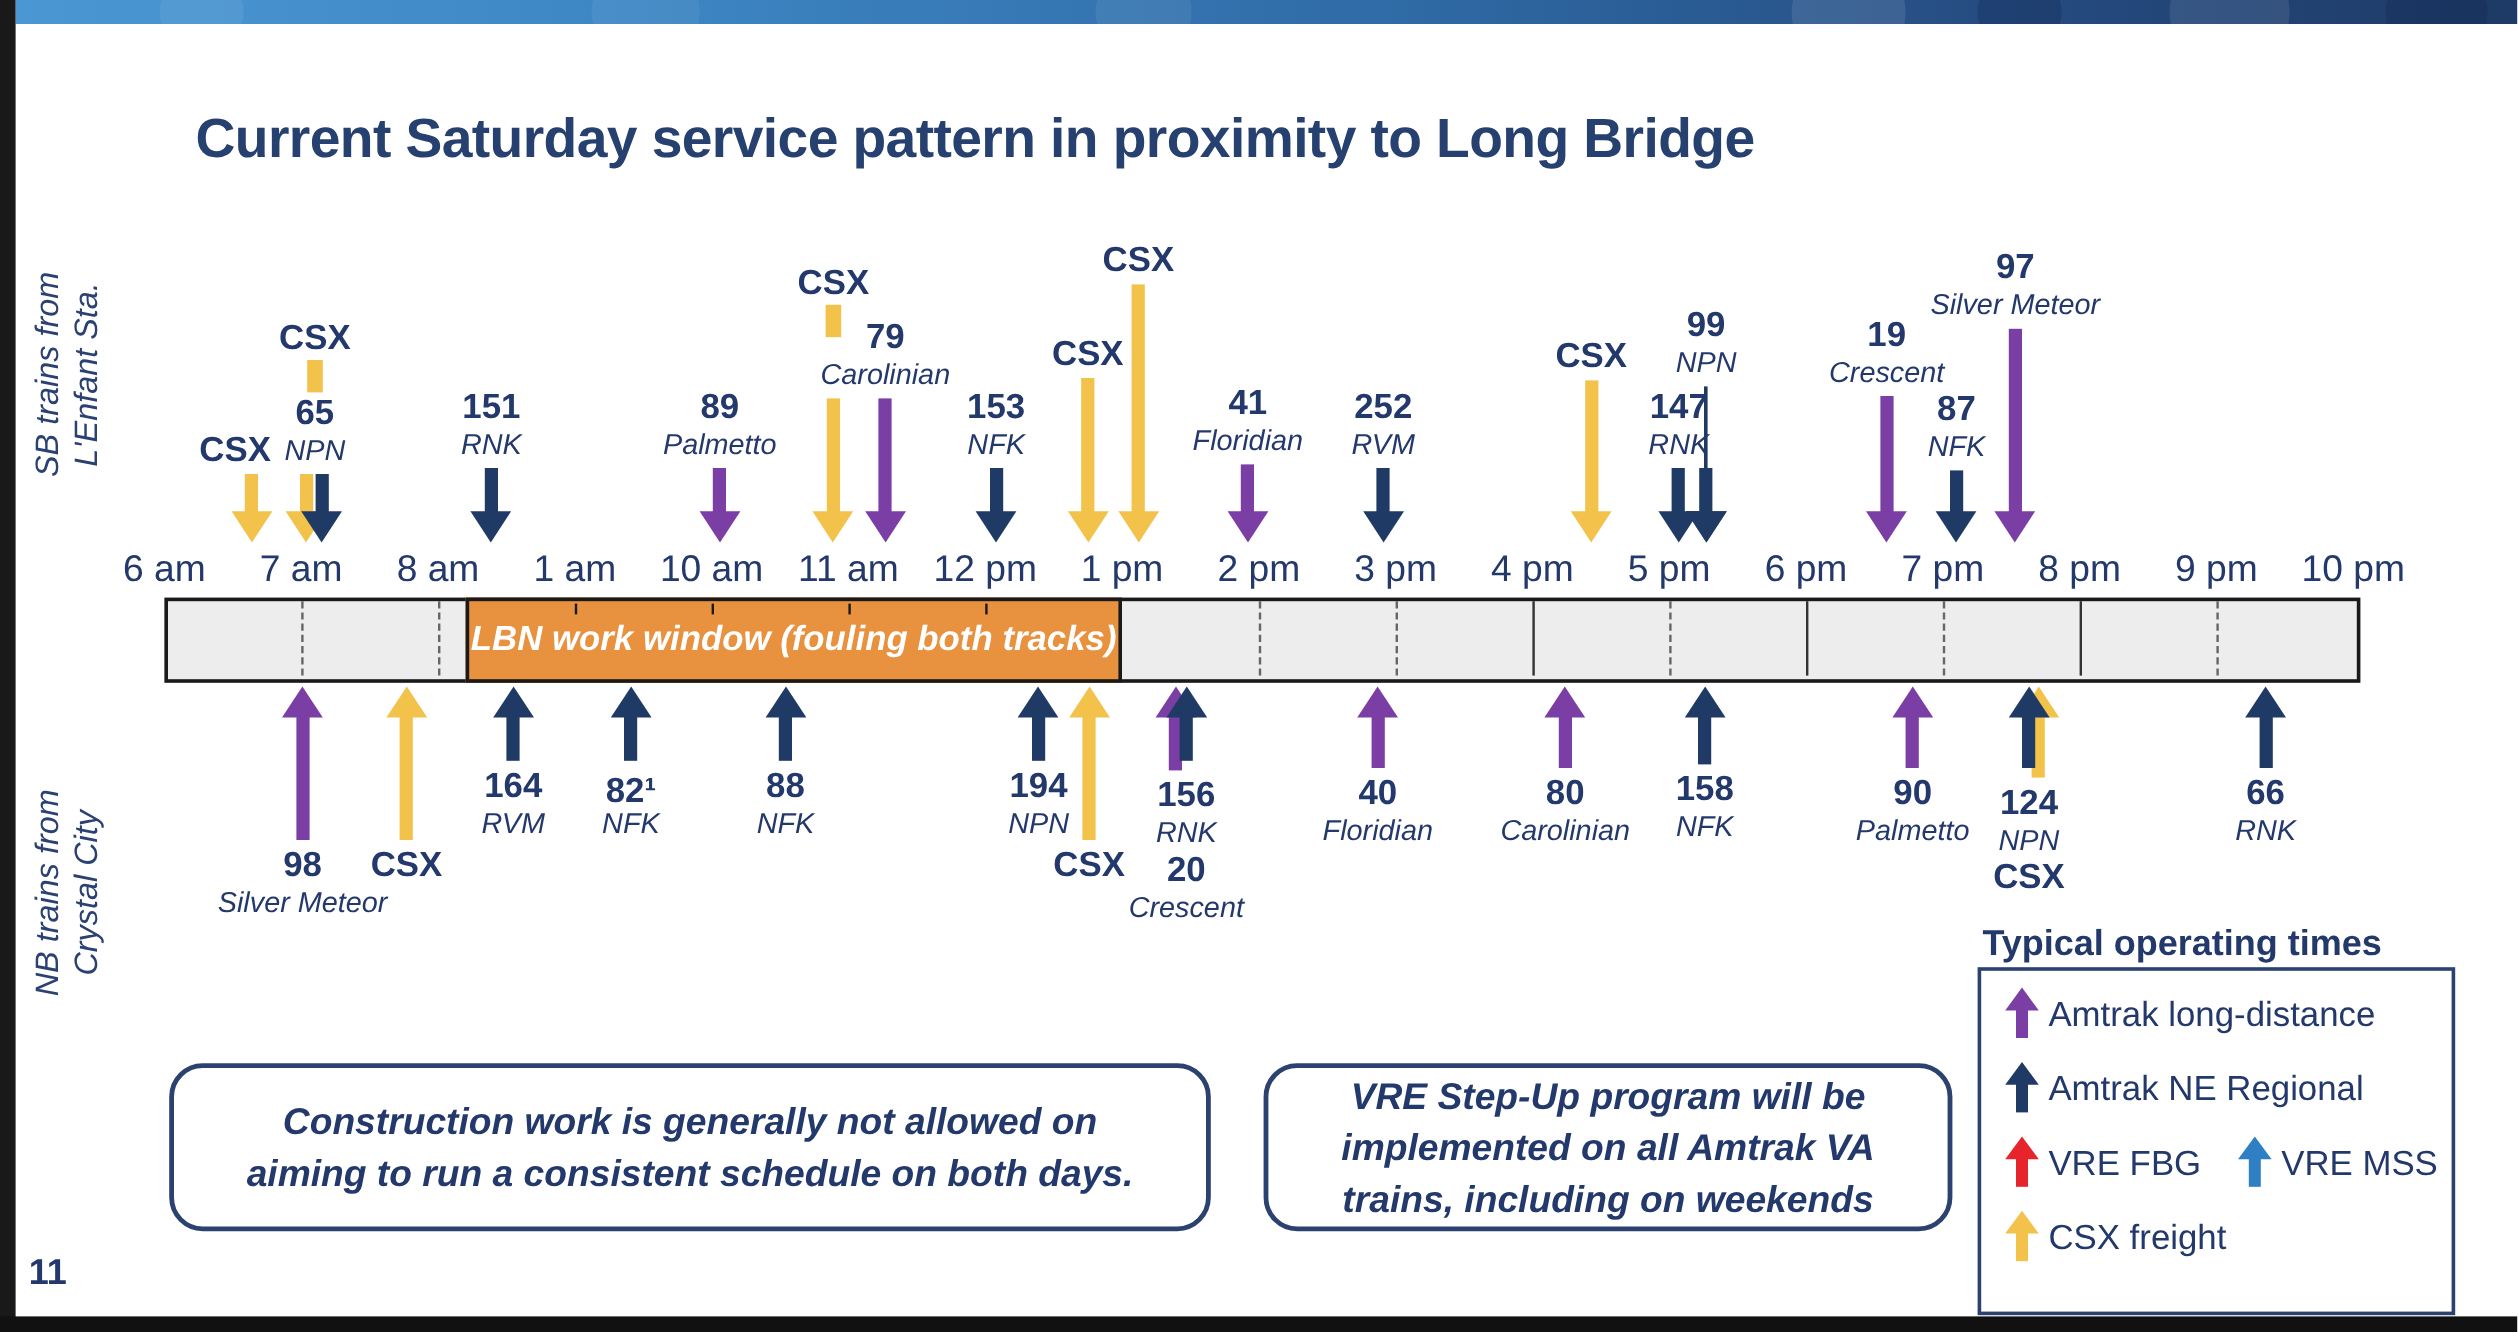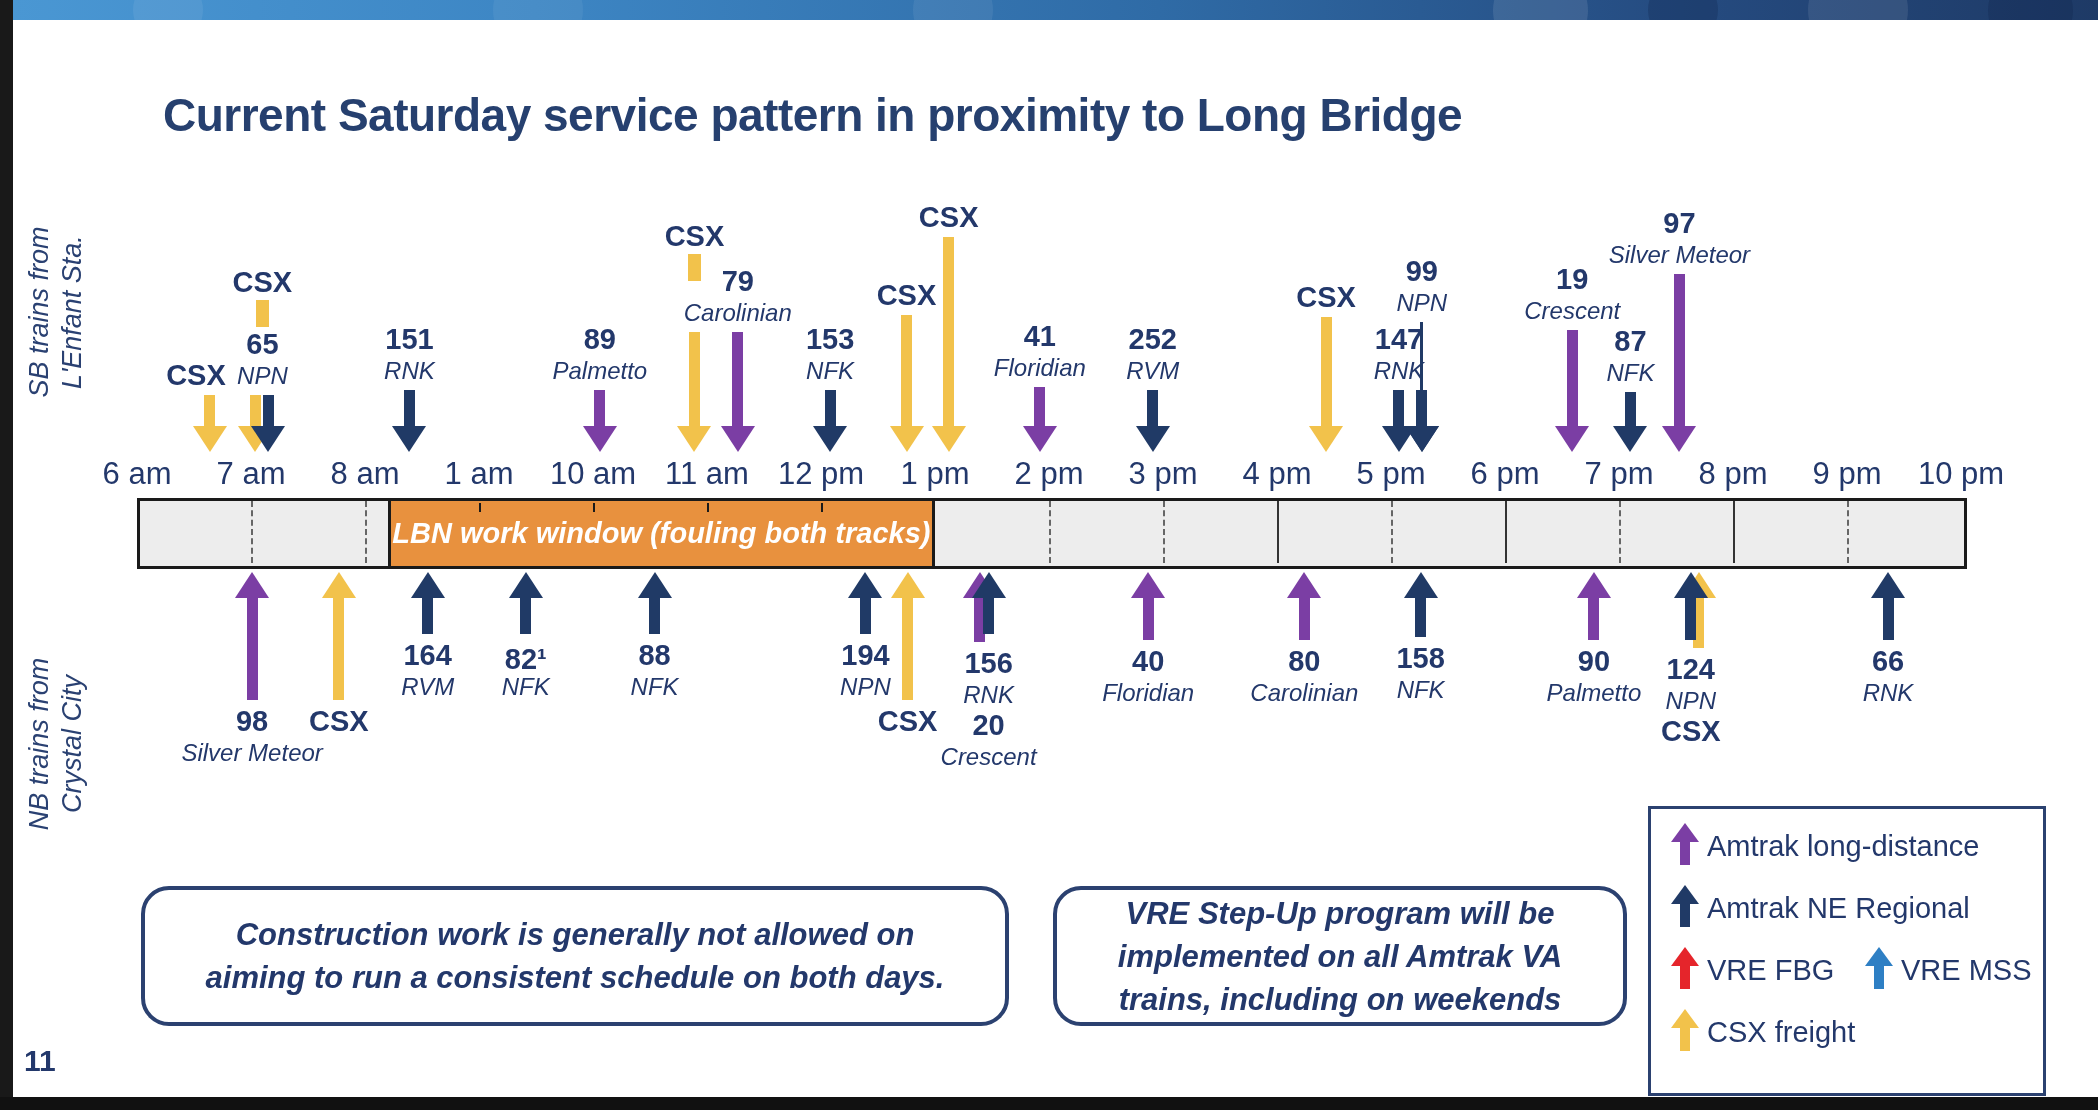--- a/index.html
+++ b/index.html
@@ -311,20 +311,21 @@
   <div class="callout callout-1">
     <div>Construction work is generally not allowed on</div>
     <div>aiming to run a consistent schedule on both days.</div>
   </div>
   <div class="callout callout-2">
     <div>VRE Step-Up program will be</div>
     <div>implemented on all Amtrak VA</div>
     <div>trains, including on weekends</div>
   </div>
 
+  <div class="legend-title">Typical operating times</div>
   <div class="legend-box" id="legendbox">
       <div class="arrow" style="left: 20px; top: 14px; width: 28px; height: 44px;">
         <div class="head" style="border-left: 14px solid transparent; border-right: 14px solid transparent; border-bottom: 19px solid rgb(123, 62, 164); top: 0px;"></div>
         <div class="shaft" style="width: 10px; left: 9px; top: 17px; height: 25px; background: rgb(123, 62, 164);"></div>
       </div>
       <div class="legend-label" style="left: 56px; top: 21px;">Amtrak long-distance</div>
       <div class="arrow" style="left: 20px; top: 76px; width: 28px; height: 44px;">
         <div class="head" style="border-left: 14px solid transparent; border-right: 14px solid transparent; border-bottom: 19px solid rgb(32, 58, 102); top: 0px;"></div>
         <div class="shaft" style="width: 10px; left: 9px; top: 17px; height: 25px; background: rgb(32, 58, 102);"></div>
       </div>

